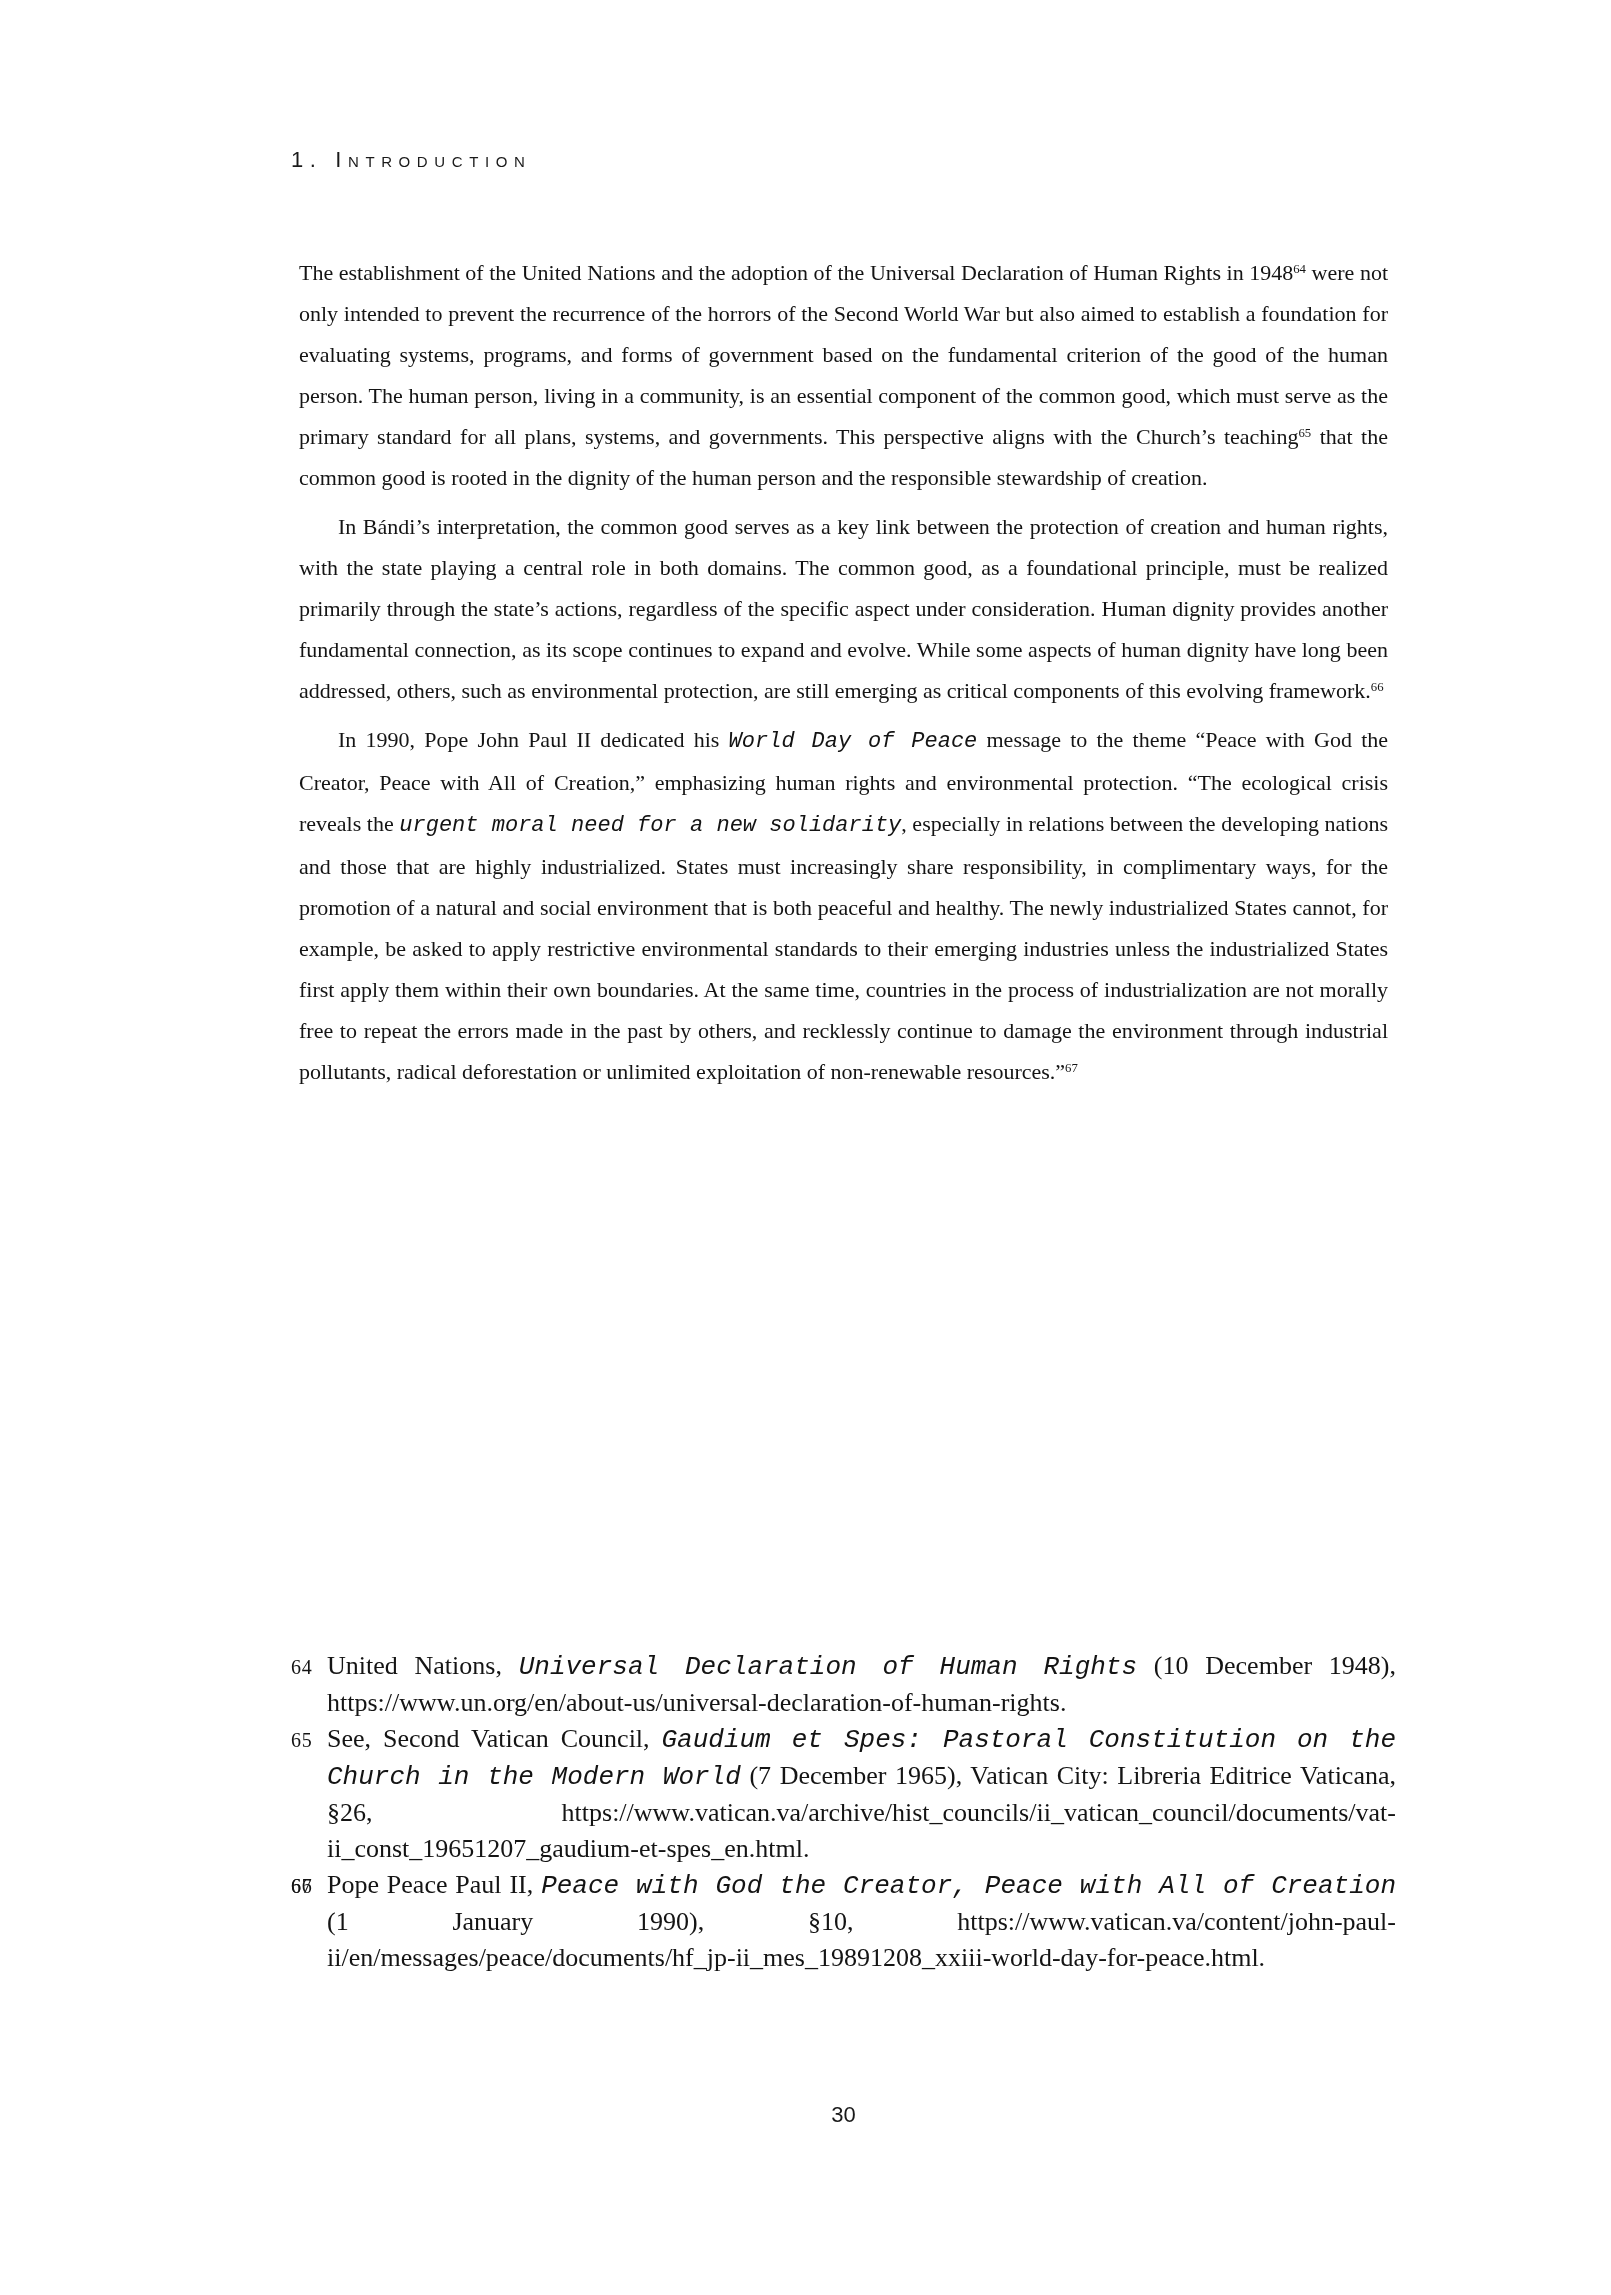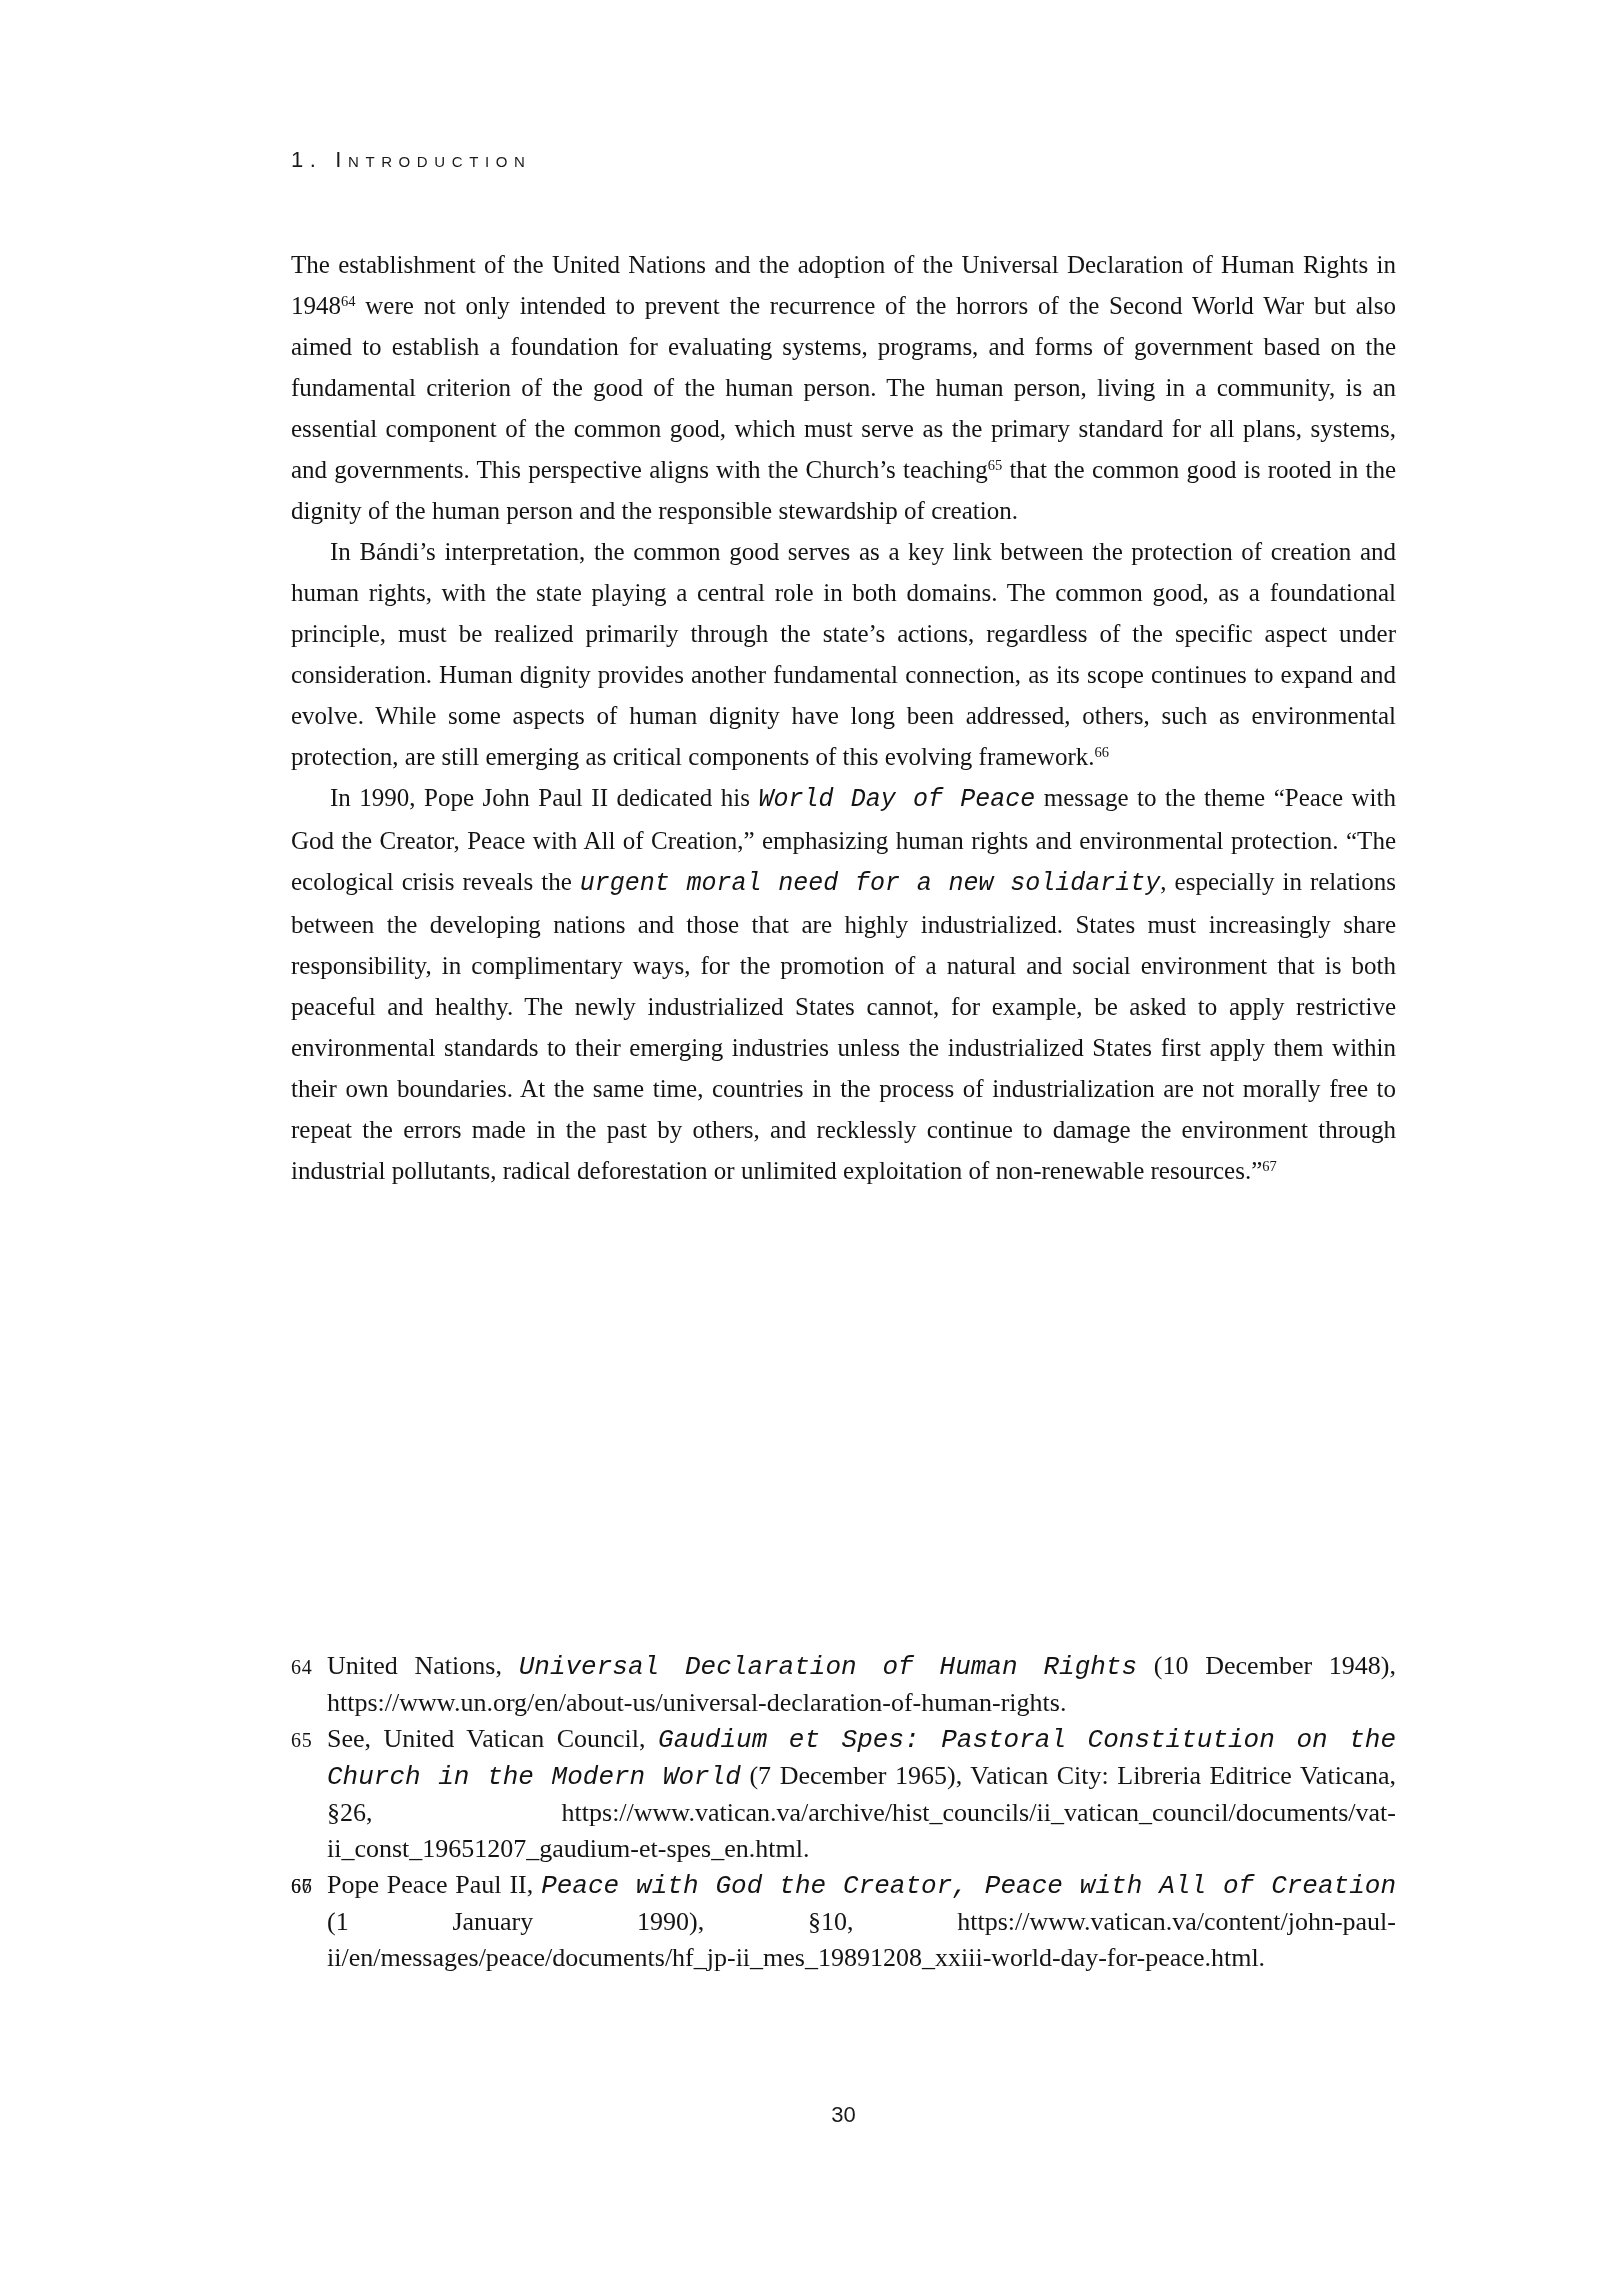--- a/index.html
+++ b/index.html
@@ -33,22 +33,22 @@
     line-height: 25px;
     color: #1a1a1a;
   }
   .body-text {
     position: absolute;
     top: 244px;
     left: 291px;
     width: 1105px;
   }
   .para {
-    margin: 0;
-    font-size: 25px;
+    margin: 8px;
+    font-size: 22px;
     line-height: 41px;
     text-align: justify;
     color: #141414;
   }
   .para.indented {
     text-indent: 39px;
   }
   .para sup, .rich sup {
     font-size: 0.58em;
     line-height: 0;
@@ -109,21 +109,21 @@
     <p class="para rich"><span>The establishment of the United Nations and the adoption of the Universal Declaration of Human Rights in 1948</span><sup>64</sup><span> were not only intended to prevent the recurrence of the horrors of the Second World War but also aimed to establish a foundation for evaluating systems, programs, and forms of government based on the fundamental criterion of the good of the human person. The human person, living in a community, is an essential component of the common good, which must serve as the primary standard for all plans, systems, and governments. This perspective aligns with the Church’s teaching</span><sup>65</sup><span> that the common good is rooted in the dignity of the human person and the responsible stewardship of creation.</span></p>
     <p class="para rich indented"><span>In Bándi’s interpretation, the common good serves as a key link between the protection of creation and human rights, with the state playing a central role in both domains. The common good, as a foundational principle, must be realized primarily through the state’s actions, regardless of the specific aspect under consideration. Human dignity provides another fundamental connection, as its scope continues to expand and evolve. While some aspects of human dignity have long been addressed, others, such as environmental protection, are still emerging as critical components of this evolving framework.</span><sup>66</sup></p>
     <p class="para rich indented"><span>In 1990, Pope John Paul II dedicated his </span><em>World Day of Peace</em><span> message to the theme “Peace with God the Creator, Peace with All of Creation,” emphasizing human rights and environmental protection. “The ecological crisis reveals the </span><em>urgent moral need for a new solidarity</em><span>, especially in relations between the developing nations and those that are highly industrialized. States must increasingly share responsibility, in complimentary ways, for the promotion of a natural and social environment that is both peaceful and healthy. The newly industrialized States cannot, for example, be asked to apply restrictive environmental standards to their emerging industries unless the industrialized States first apply them within their own boundaries. At the same time, countries in the process of industrialization are not morally free to repeat the errors made in the past by others, and recklessly continue to damage the environment through industrial pollutants, radical deforestation or unlimited exploitation of non-renewable resources.”</span><sup>67</sup></p>
   </main>
 
   <section class="footnotes">
     <div class="footnote rich">
       <span class="marker">64</span><span class="fn-body"><span>United Nations, </span><em>Universal Declaration of Human Rights</em><span> (10 December 1948), https://www.un.org/en/about-us/universal-declaration-of-human-rights.</span></span>
     </div>
     <div class="footnote rich">
-      <span class="marker">65</span><span class="fn-body"><span>See, United Vatican Council, </span><em>Gaudium et Spes: Pastoral Constitution on the Church in the Modern World</em><span> (7 December 1965), Vatican City: Libreria Editrice Vaticana, §26, https://www.vatican.va/archive/hist_councils/ii_vatican_council/documents/vat-ii_const_19651207_gaudium-et-spes_en.html.</span></span>
+      <span class="marker">65</span><span class="fn-body"><span>See, Second Vatican Council, </span><em>Gaudium et Spes: Pastoral Constitution on the Church in the Modern World</em><span> (7 December 1965), Vatican City: Libreria Editrice Vaticana, §26, https://www.vatican.va/archive/hist_councils/ii_vatican_council/documents/vat-ii_const_19651207_gaudium-et-spes_en.html.</span></span>
     </div>
     <div class="footnote rich">
       <span class="marker">66</span>
     </div>
     <div class="footnote rich">
       <span class="marker">67</span><span class="fn-body"><span>Pope Peace Paul II, </span><em>Peace with God the Creator, Peace with All of Creation</em><span> (1 January 1990), §10, https://www.vatican.va/content/john-paul-ii/en/messages/peace/documents/hf_jp-ii_mes_19891208_xxiii-world-day-for-peace.html.</span></span>
     </div>
   </section>
 
   <div class="page-number">30</div>

